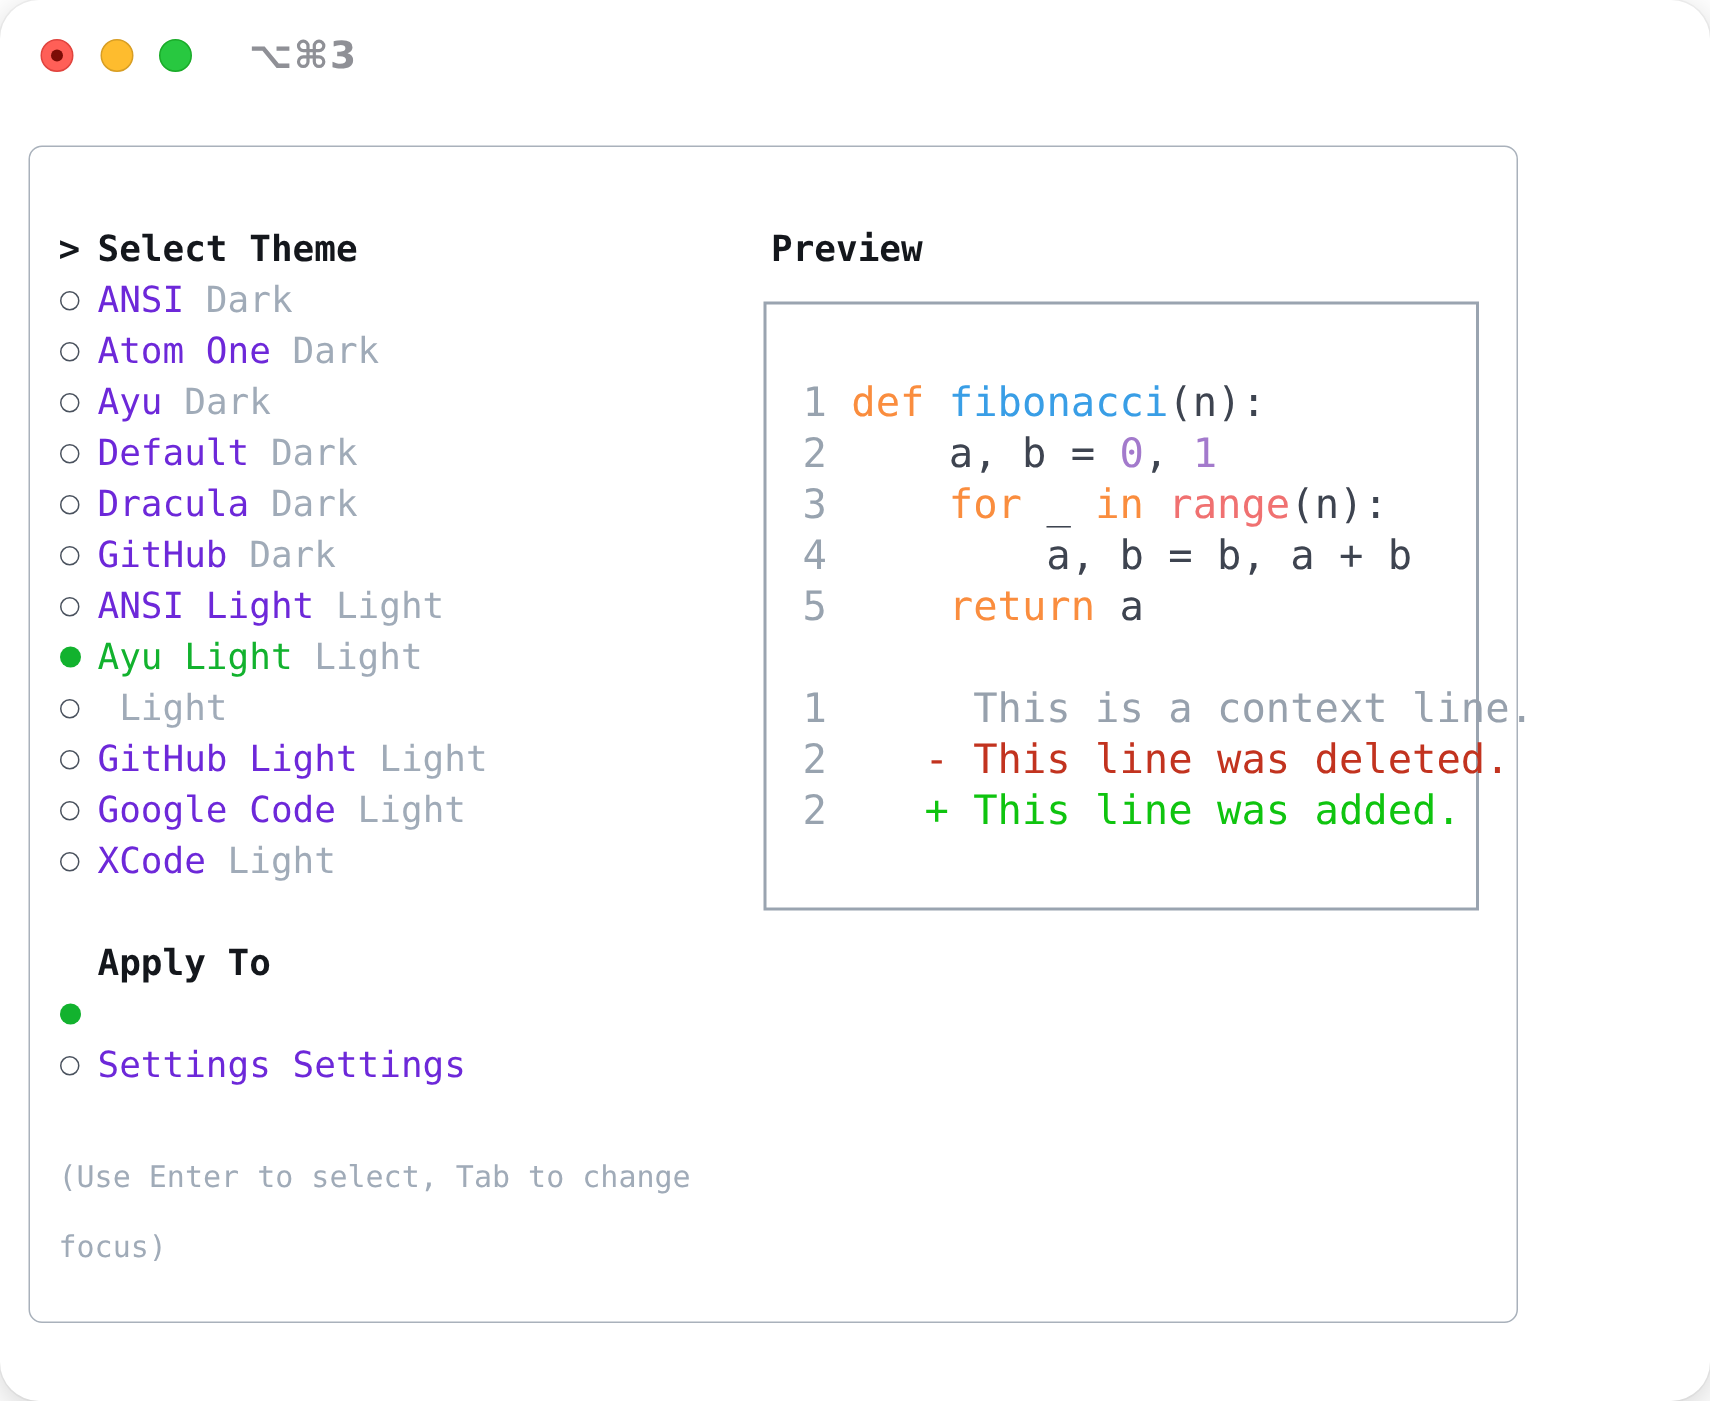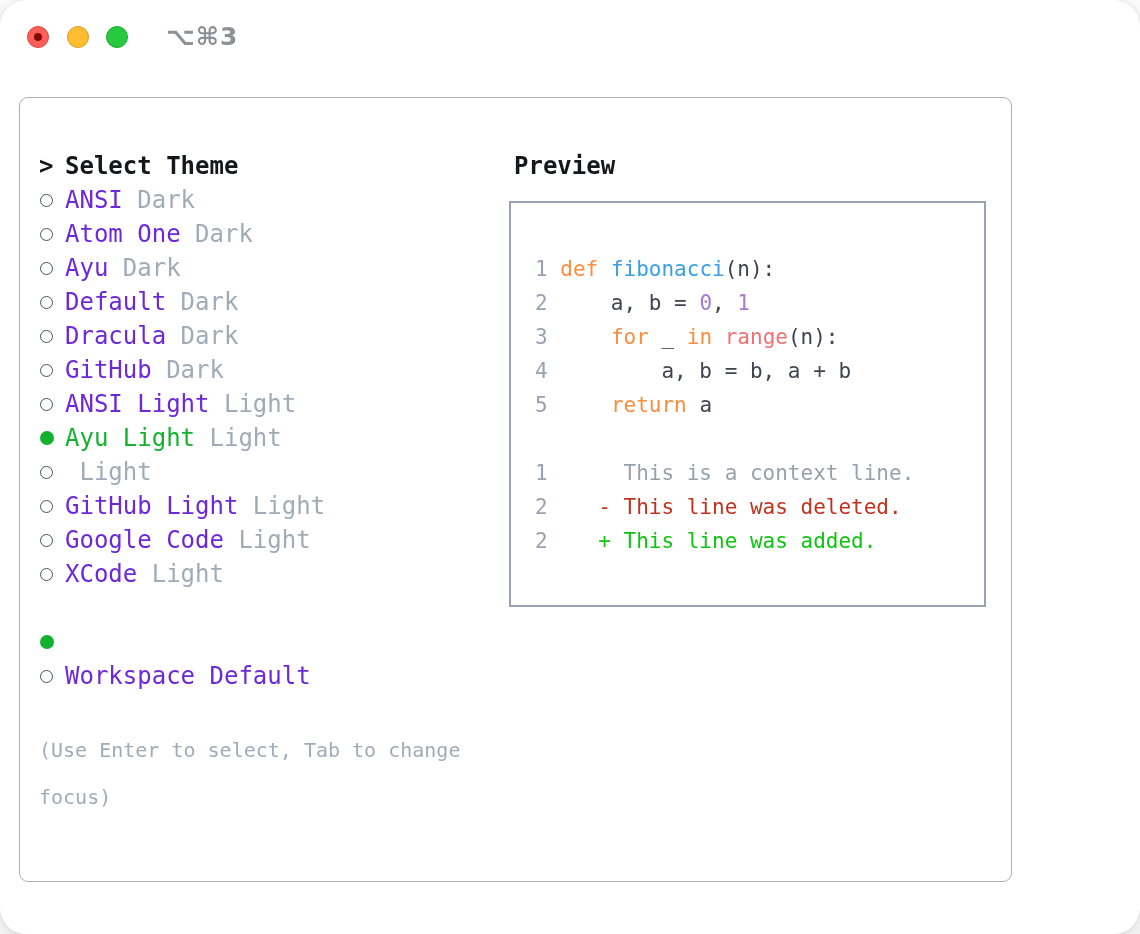--- a/index.html
+++ b/index.html
@@ -44,21 +44,21 @@
     word-break:break-word;
   }
   
   .preview-label{position:absolute;left:474px;top:51px;height:34px;display:flex;align-items:center;
     font-size:24px;font-weight:bold;color:#14171c;margin-left:20px;}
   .preview-box{
     position:absolute;left:489px;top:103px;width:477px;height:406px;
     border:2px solid #9aa4b0;background:#ffffff;
   }
   .codewrap{position:absolute;left:24px;top:49px;}
-  .codeline{height:34px;line-height:34px;white-space:pre;font-size:21px;color:#3e4450;}
+  .codeline{height:34px;line-height:34px;white-space:pre;font-size:27px;color:#3e4450;}
   .lineno{color:#98a3af;}
   .tok-plain{color:#3e4450;}
   .tok-keyword{color:var(--kw);}
   .tok-function{color:var(--fn);}
   .tok-number{color:var(--num);}
   .tok-builtin{color:var(--builtin);}
   .diff-context{color:#97a1ad;}
   .diff-deleted{color:var(--diff-del);}
   .diff-added{color:var(--diff-add);text-align:center;}
 </style>
@@ -93,23 +93,27 @@
           <div class="row"><span class="marker"><span class="ring"></span></span><span class="item-name">ANSI Light</span><span class="item-variant"> Light</span></div>
           <div class="row selected"><span class="marker"><span class="dot"></span></span><span class="item-name">Ayu Light</span><span class="item-variant"> Light</span></div>
           <div class="row"><span class="marker"><span class="ring"></span></span><span class="item-variant"> Light</span></div>
           <div class="row"><span class="marker"><span class="ring"></span></span><span class="item-name">GitHub Light</span><span class="item-variant"> Light</span></div>
           <div class="row"><span class="marker"><span class="ring"></span></span><span class="item-name">Google Code</span><span class="item-variant"> Light</span></div>
           <div class="row"><span class="marker"><span class="ring"></span></span><span class="item-name">XCode</span><span class="item-variant"> Light</span></div>
         </div>
 
       <div class="gap"></div>
 
+      <div class="row">
+        <span class="marker"></span>
+        <span class="hdr">Apply To</span>
+      </div>
       <div id="apply-options">
           <div class="row selected"><span class="marker"><span class="dot"></span></span></div>
-          <div class="row"><span class="marker"><span class="ring"></span></span><span class="item-name">Workspace Default</span></div>
+          <div class="row"><span class="marker"><span class="ring"></span></span><span class="item-name">Settings Settings</span></div>
         </div>
 
       <div class="gap"></div>
 
       <div class="help">(Use Enter to select, Tab to change focus)</div>
     </div>
 
     <div class="preview-label">Preview</div>
 
     <div class="preview-box">

